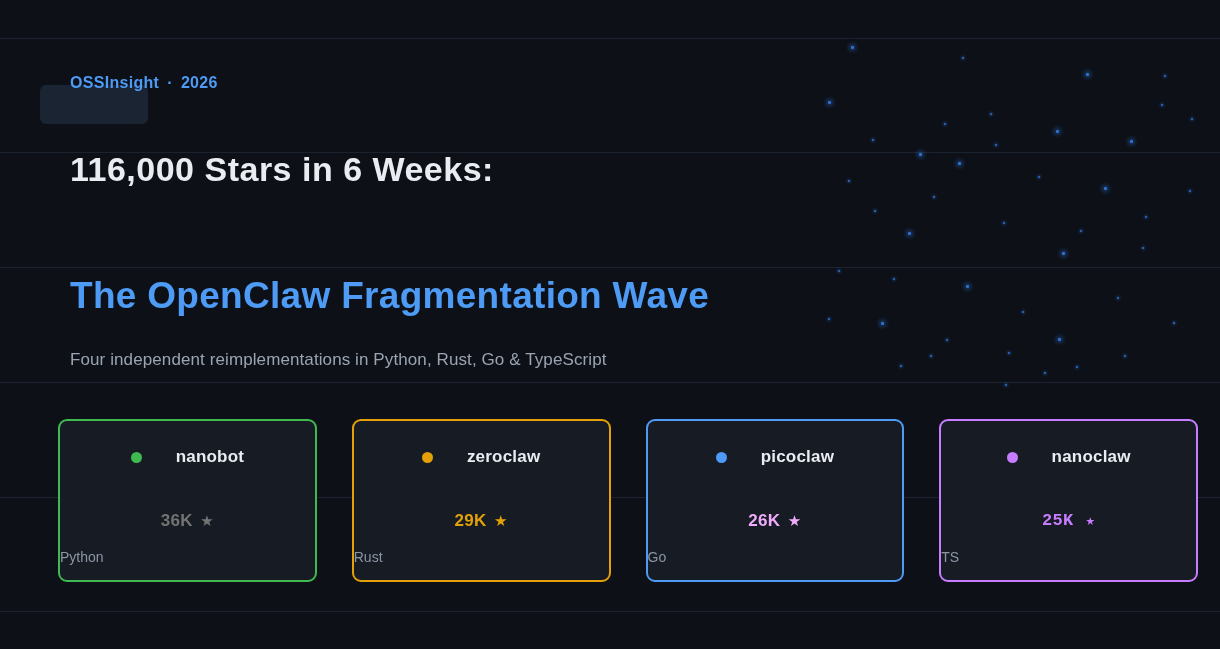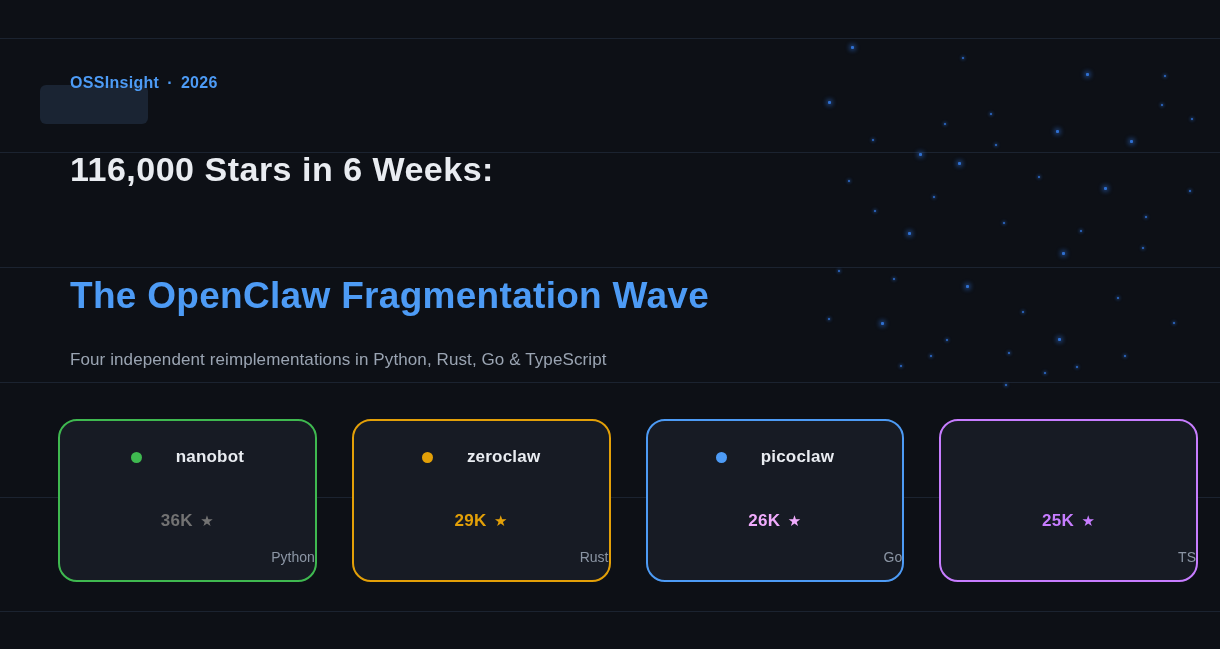--- a/index.html
+++ b/index.html
@@ -125,21 +125,21 @@
     width: 1140px;
     height: 163px;
     display: flex;
     gap: 35px;
     z-index: 4;
   }
   .card {
     flex: 1 1 0;
     background: #171b24;
     border: 2px solid #30363d;
-    border-radius: 19px;
+    border-radius: 9px;
     position: relative;
     box-sizing: border-box;
   }
   .card-head {
     position: absolute;
     left: 0;
     right: 0;
     top: 26px;
     display: flex;
     align-items: center;
@@ -172,21 +172,21 @@
   .card-stars .glyph {
     font-weight: normal;
     font-size: 15px;
     padding-left: 3px;
   }
   .card-lang {
     position: absolute;
     left: 0;
     right: 0;
     top: 128px;
-    text-align: right;
+    text-align: left;
     font-size: 14px;
     color: #8b95a4;
     font-weight: normal;
   }
 </style>
 </head>
 <body>
 
 <div id="stage">
 
@@ -276,18 +276,22 @@
       </div>
       <div class="card" style="border-color: rgb(77, 155, 245);">
         <div class="card-head">
           <span class="card-dot" style="background: rgb(77, 155, 245);"></span>
           <span class="card-name">picoclaw</span>
         </div>
         <div class="card-stars" style="color: #f0abfc;"><span>26K</span><span class="glyph"> ★</span></div>
         <div class="card-lang">Go</div>
       </div>
       <div class="card" style="border-color: rgb(199, 125, 255);">
-        <div class="card-stars" style="color: rgb(199, 125, 255);"><span>25K</span><span class="glyph"> ★</span></div>
+        <div class="card-head">
+          <span class="card-dot" style="background: rgb(199, 125, 255);"></span>
+          <span class="card-name">nanoclaw</span>
+        </div>
+        <div class="card-stars" style="color: rgb(199, 125, 255); font-family: Liberation Mono, monospace;"><span>25K</span><span class="glyph"> ★</span></div>
         <div class="card-lang">TS</div>
       </div>
     </div>
 
 </div>
 
 </body></html>

